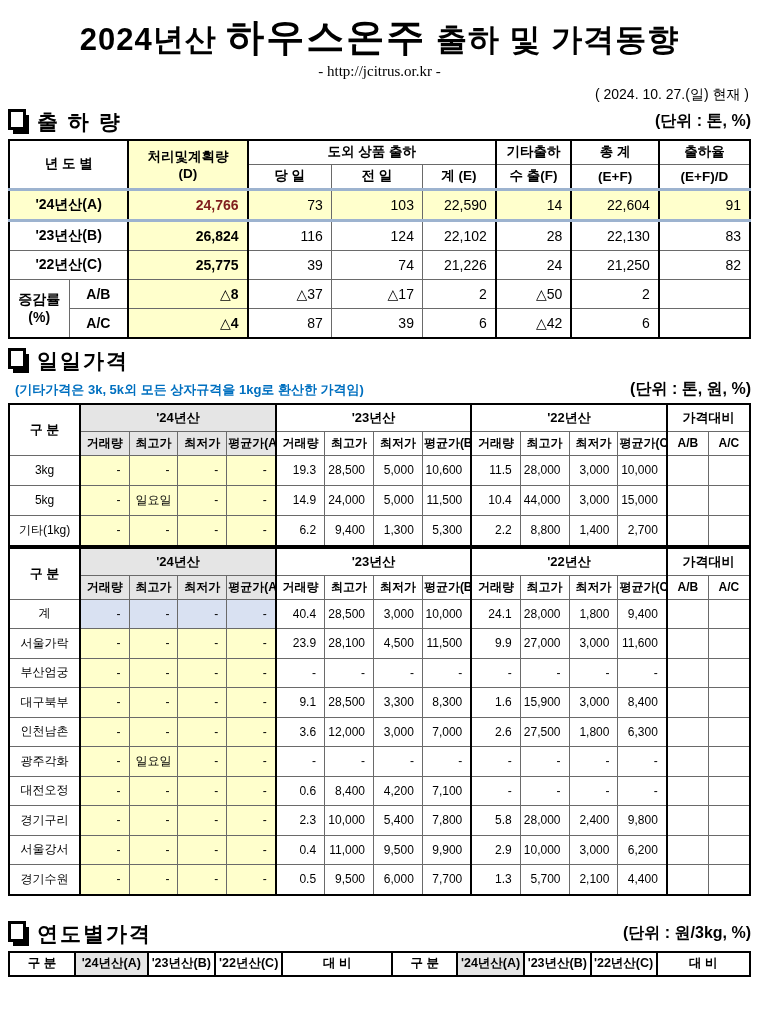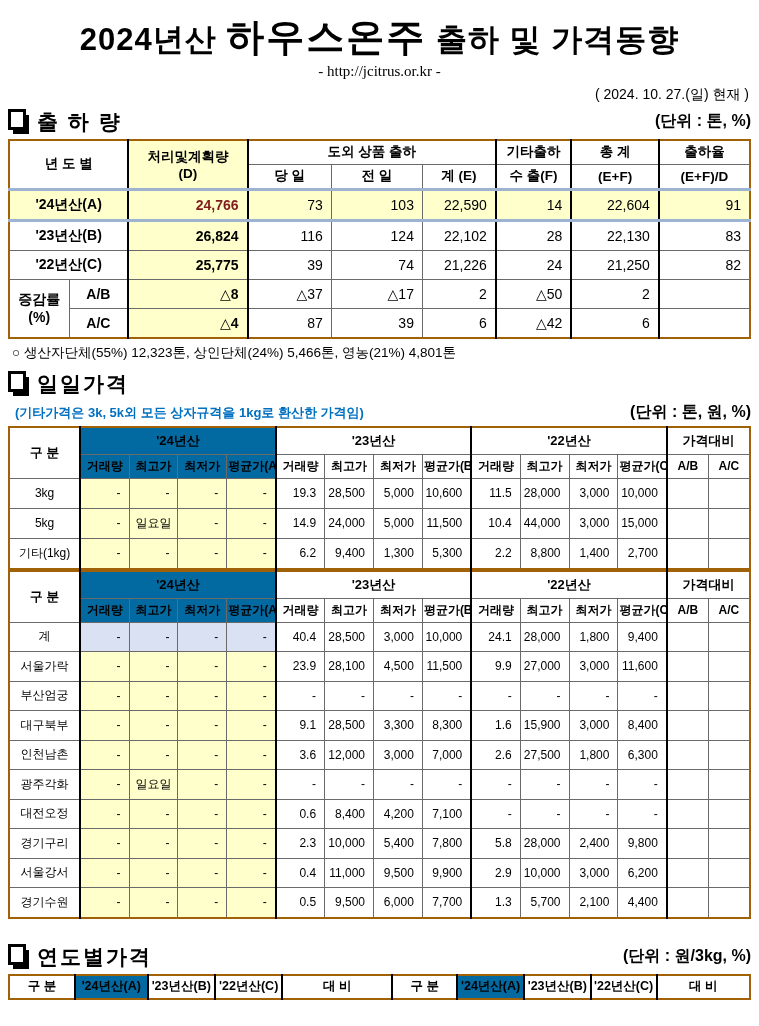--- a/index.html
+++ b/index.html
@@ -9,21 +9,21 @@
   .title{text-align:center;font-weight:bold;font-size:31px;letter-spacing:1px;margin-top:12px;line-height:1.15;}
   .title .main{font-size:38px;letter-spacing:2px;}
   .url{text-align:center;font-family:"Liberation Serif",serif;font-size:15px;margin:3px 0 6px 0;}
   .date{text-align:right;font-size:14px;margin:0 2px 4px 0;}
 
   .sec-head{display:flex;align-items:center;font-size:21px;font-weight:bold;letter-spacing:2px;margin:2px 0 3px 0;}
   .sq{display:inline-block;width:12px;height:15px;border:3px solid #000;background:#fff;
       box-shadow:4px 5px 0 -1px #000;margin-right:11px;margin-bottom:4px;}
   .unit{margin-left:auto;font-size:16px;font-weight:bold;letter-spacing:0;}
 
-  table{border-collapse:collapse;table-layout:fixed;width:100%;border:2px solid #a16207;}
+  table{border-collapse:collapse;table-layout:fixed;width:100%;border:2px solid #000000;}
   th,td{border:1px solid #6a6a6a;overflow:hidden;white-space:nowrap;}
   th{font-weight:bold;text-align:center;}
   td{font-size:13px;}
   .num{text-align:right;padding-right:8px;}
   .ctr{text-align:center;}
   .gl{border-left:2px solid #000;}
   .dot{border-left:1px dotted #777;}
 
   
   #t1 th{font-size:13.5px;height:21px;}
@@ -36,21 +36,21 @@
   .note{font-size:13.5px;margin:5px 0 0 4px;}
   .note.red{color:#C00000;margin-left:14px;margin-bottom:4px;}
 
   
   .subhead{display:flex;align-items:baseline;font-size:13px;font-weight:bold;margin:4px 0 3px 2px;}
   .sub-paren{color:#0070C0;margin-left:5px;}
   .price th{font-size:12px;}
   .price thead tr:first-child th{height:24px;font-size:13px;}
   .price thead tr:last-child th{height:21px;}
   .price td{font-size:12px;height:27px;}
-  .y24h{background:#0369a1;}
+  .y24h{background:#e5e5e5;}
   td.y24y{background:#FFFFCC;}
   td.y24b{background:#D9E1F2;}
   .price .lab{text-align:center;}
   #t3 td{height:26.5px;}
 
   
   #t4{margin-top:2px;}
   #t4 th{font-size:12.5px;height:20px;}
   #t4 .lab{text-align:center;font-weight:bold;} .gap3{height:22px;}
 </style>
@@ -153,21 +153,20 @@
           <td class="num gl">87</td>
           <td class="num">39</td>
           <td class="num">6</td>
           <td class="num gl">△42</td>
           <td class="num gl">6</td>
           <td class="num gl"></td>
         </tr>
       </tbody>
   </table>
 
-  <div class="note">○ 생산자단체(55%) 12,323톤, 상인단체(24%) 5,466톤, 영농(21%) 4,801톤</div>
 
   <div class="sec-head" style="margin-top:8px;">
     <span class="sq"></span>
     <span>일일가격</span>
   </div>
 
   <div class="subhead">
     <span class="sub-paren">(기타가격은 3k, 5k외 모든 상자규격을 1kg로 환산한 가격임)</span>
     <span class="unit">(단위 : 톤,  원, %)</span>
   </div>

